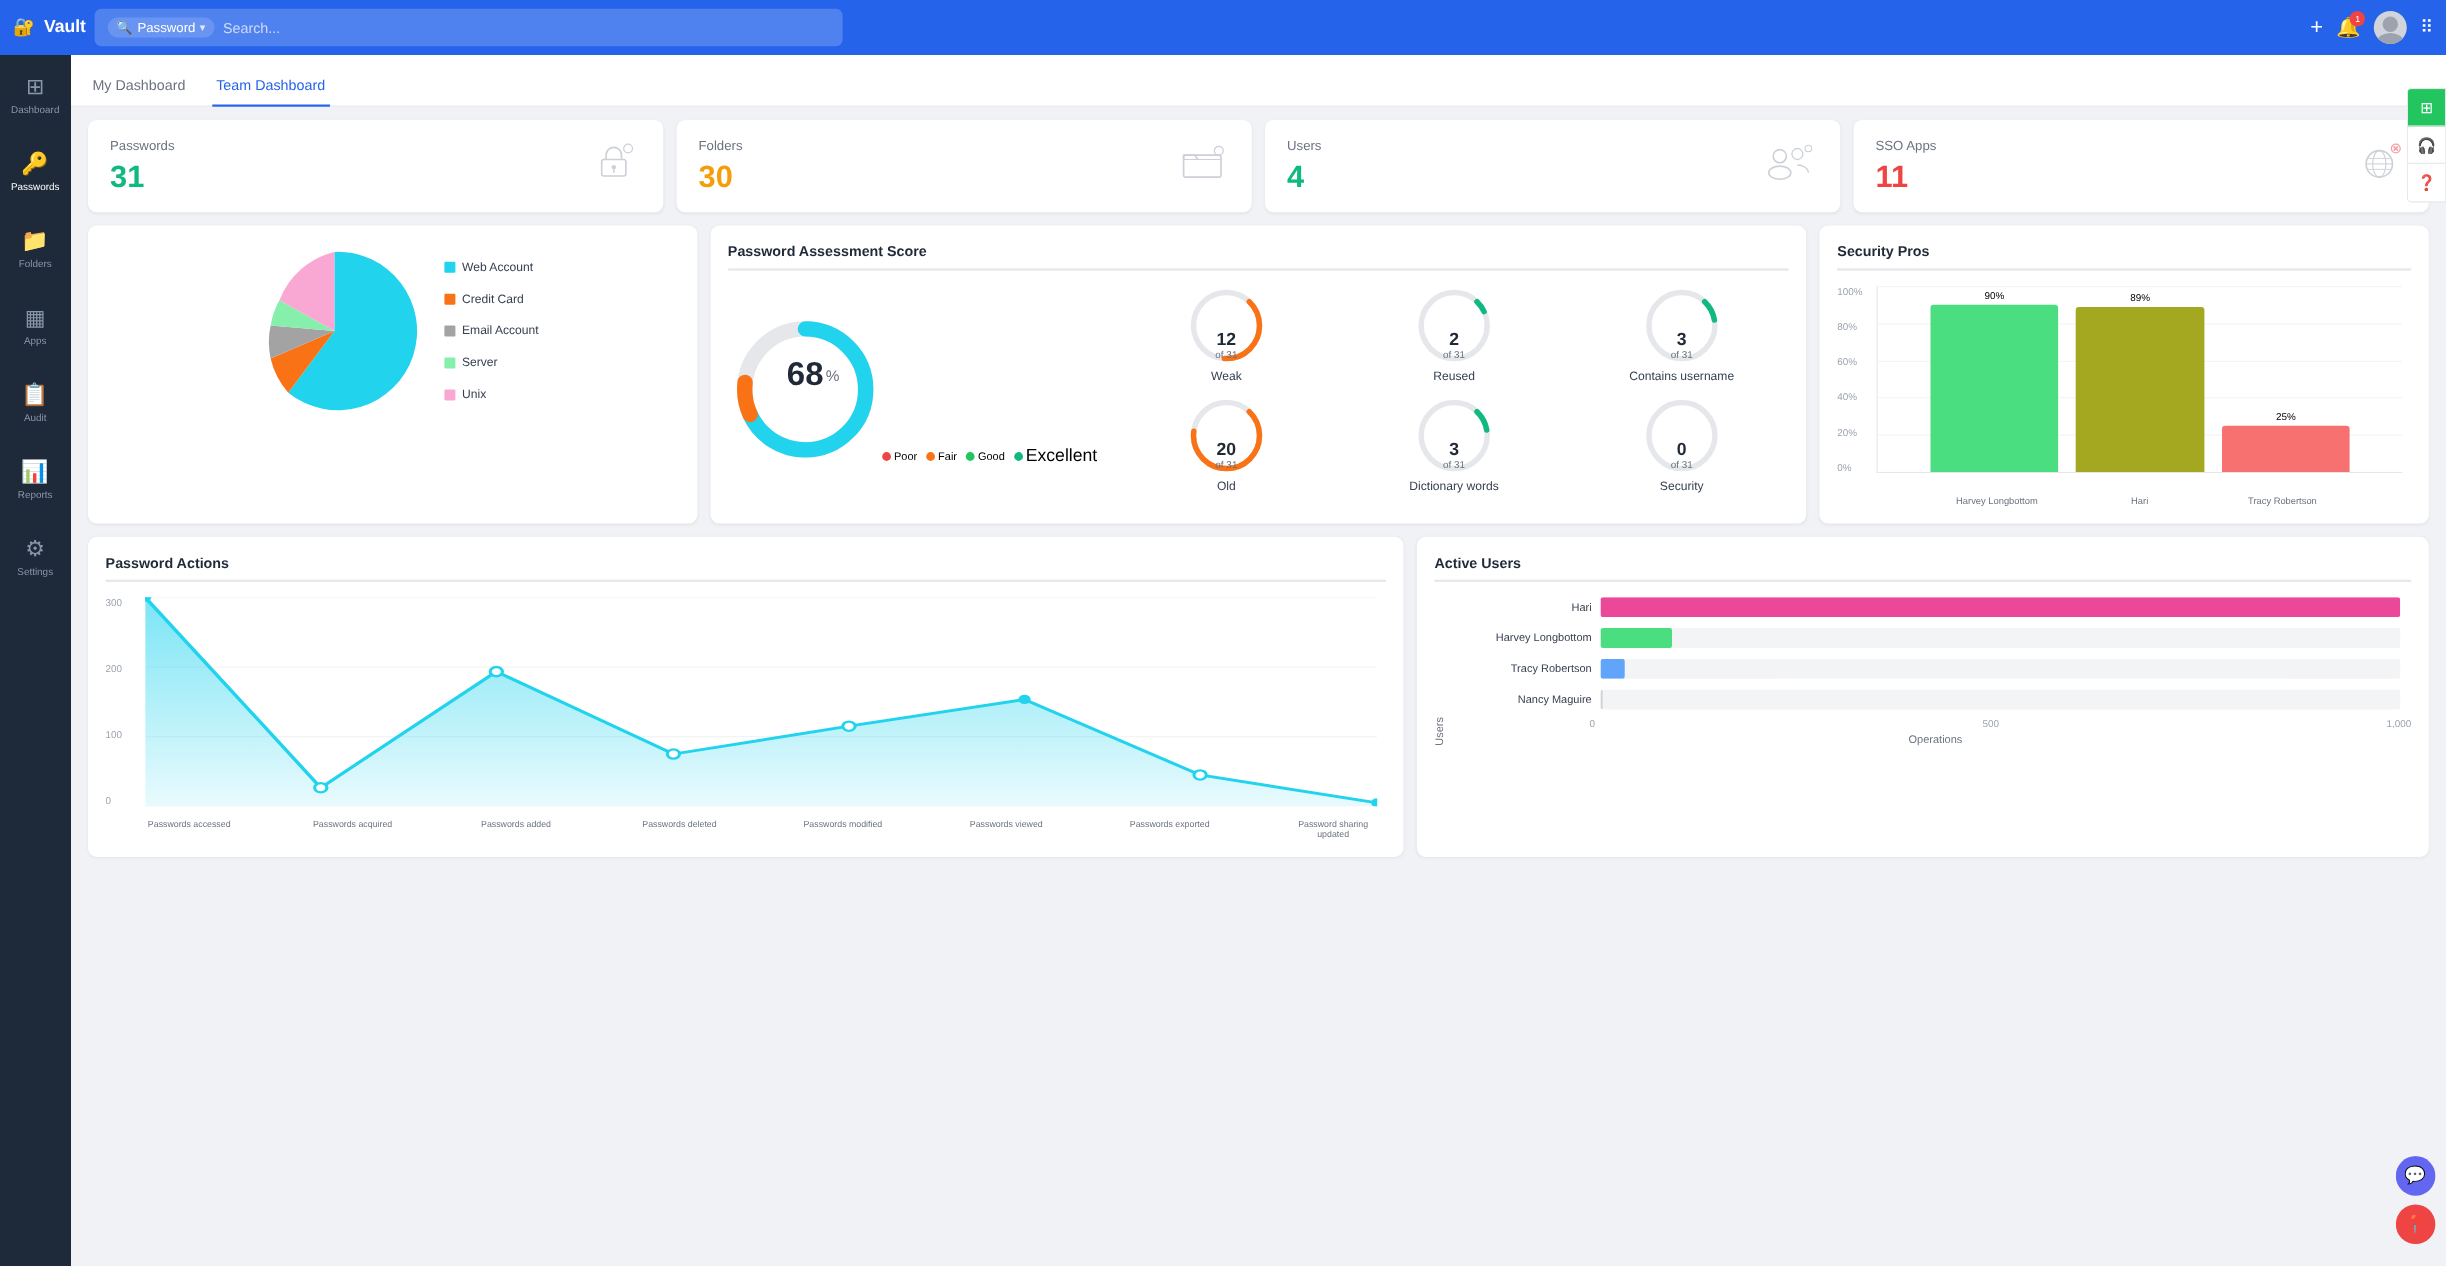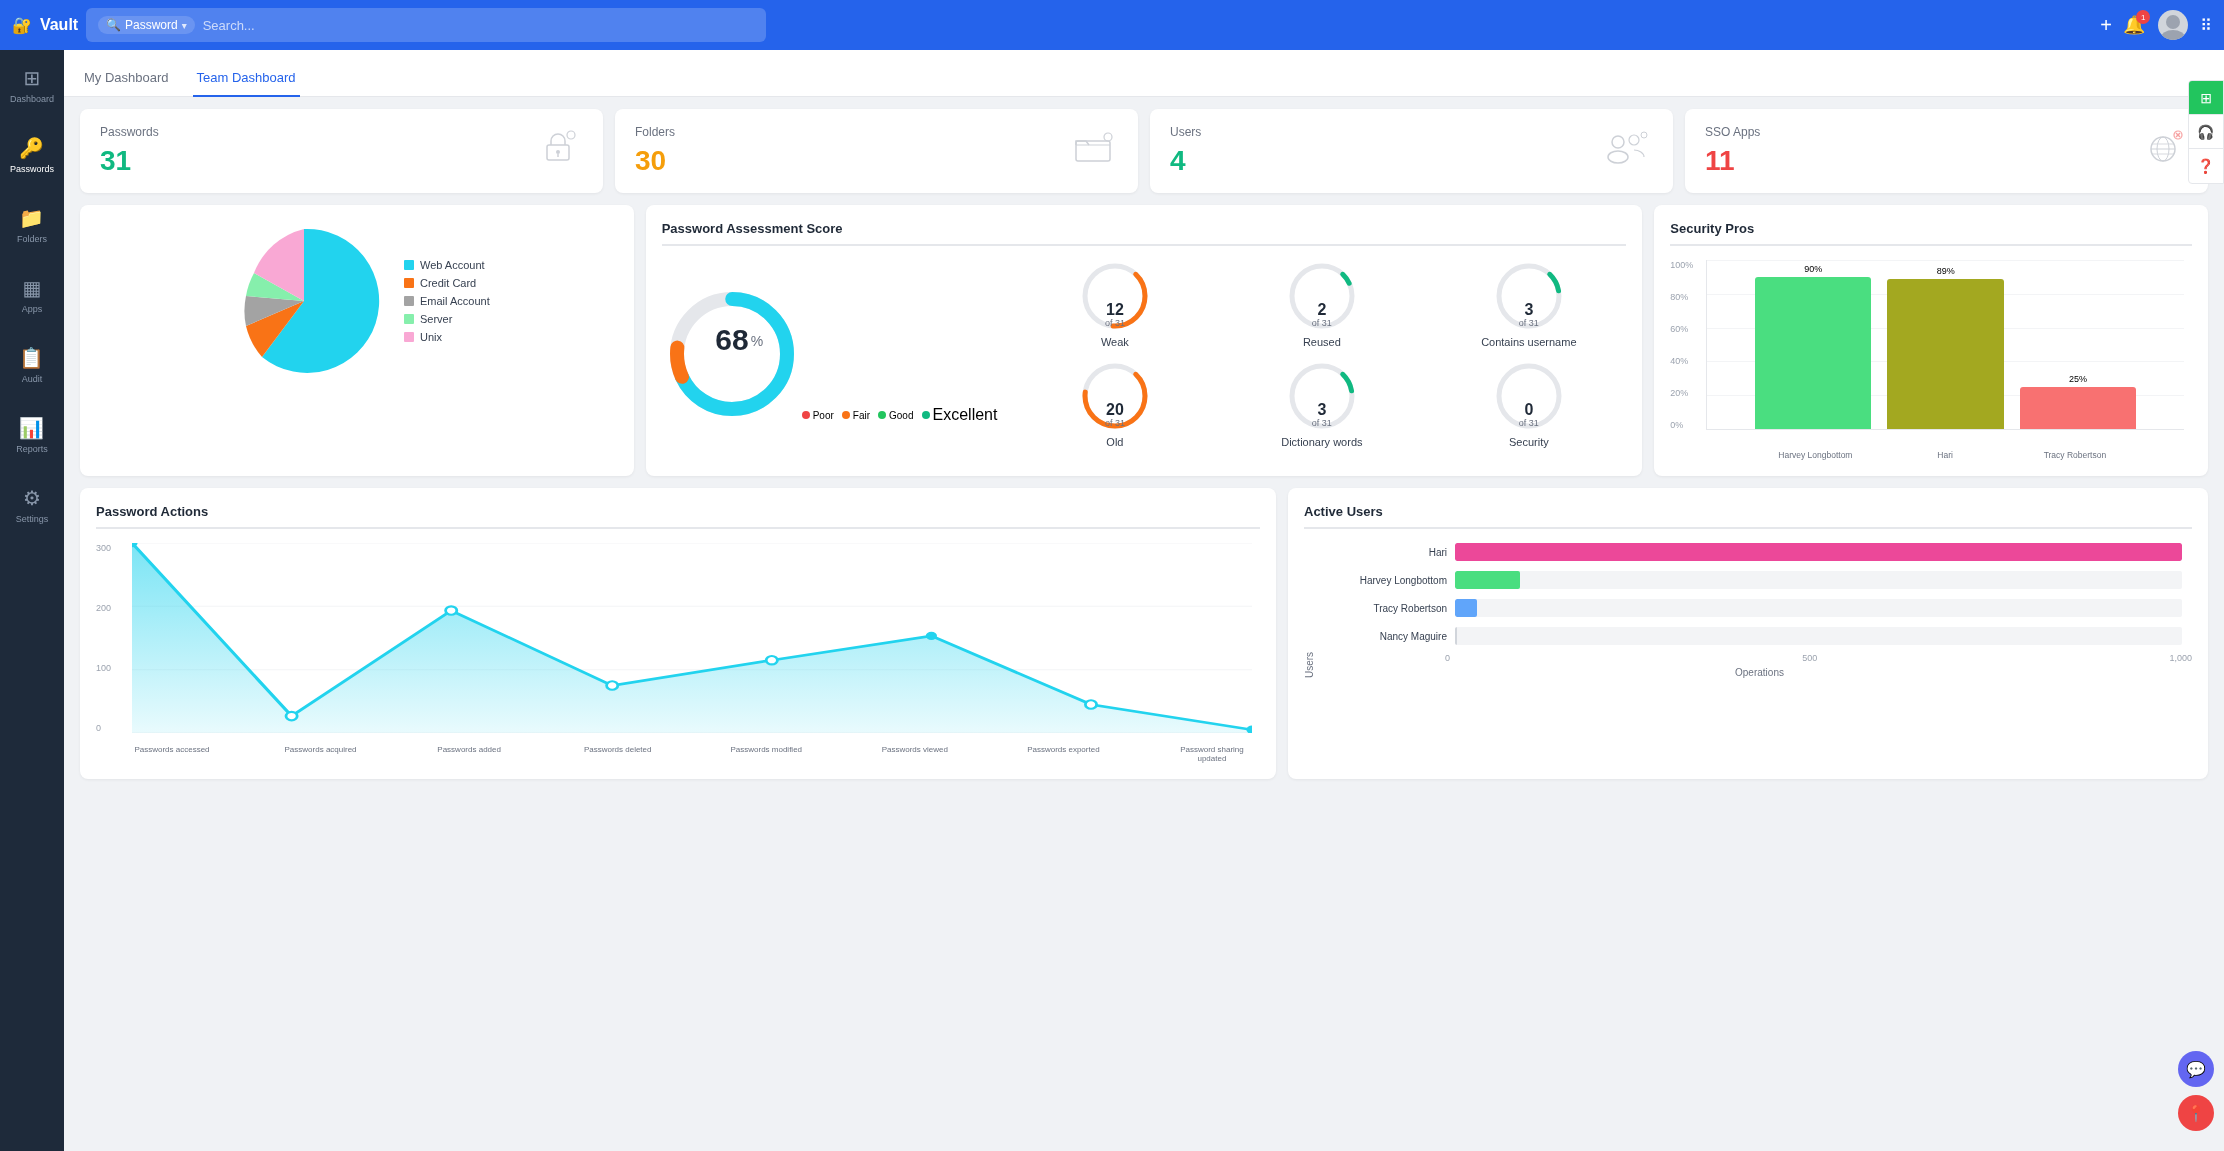--- a/index.html
+++ b/index.html
@@ -221,21 +221,21 @@
     
     .pie-container {
       display: flex;
       align-items: center;
       justify-content: center;
       gap: 20px;
     }
     .pie-legend {
       display: flex;
       flex-direction: column;
-      gap: 6px;
+      gap: 17px;
     }
     .legend-item {
       display: flex;
       align-items: center;
       gap: 6px;
       font-size: 11px;
       color: #374151;
     }
     .legend-dot {
       width: 10px;

